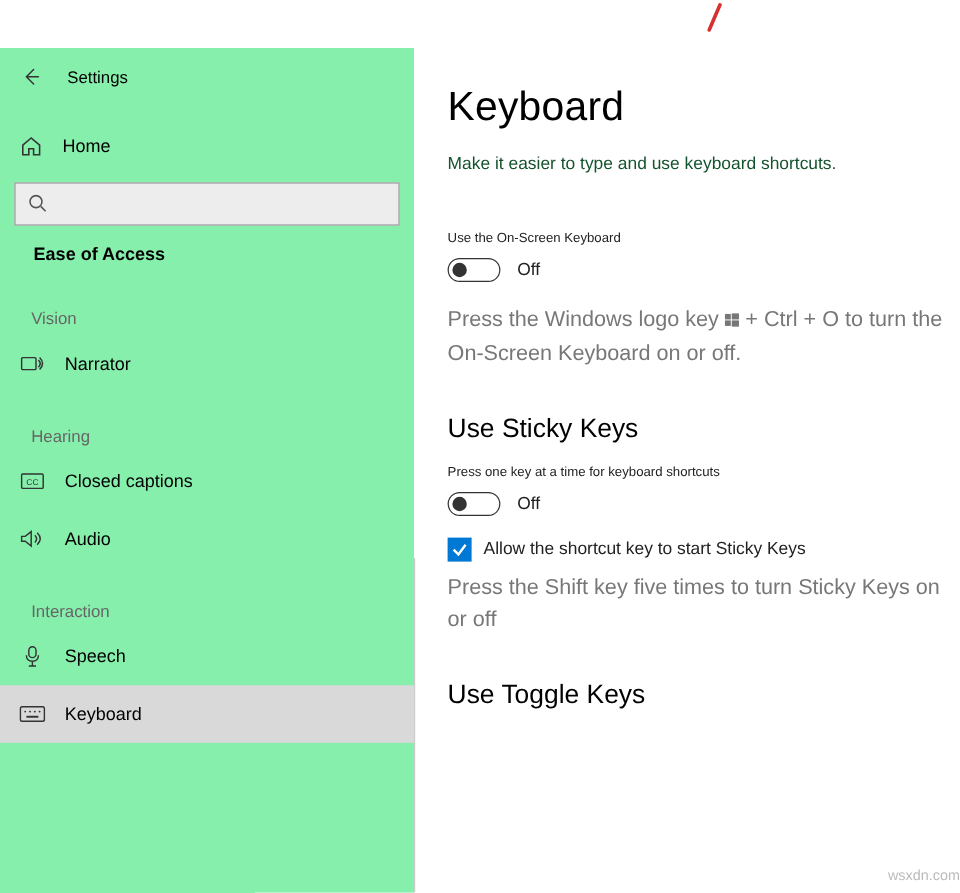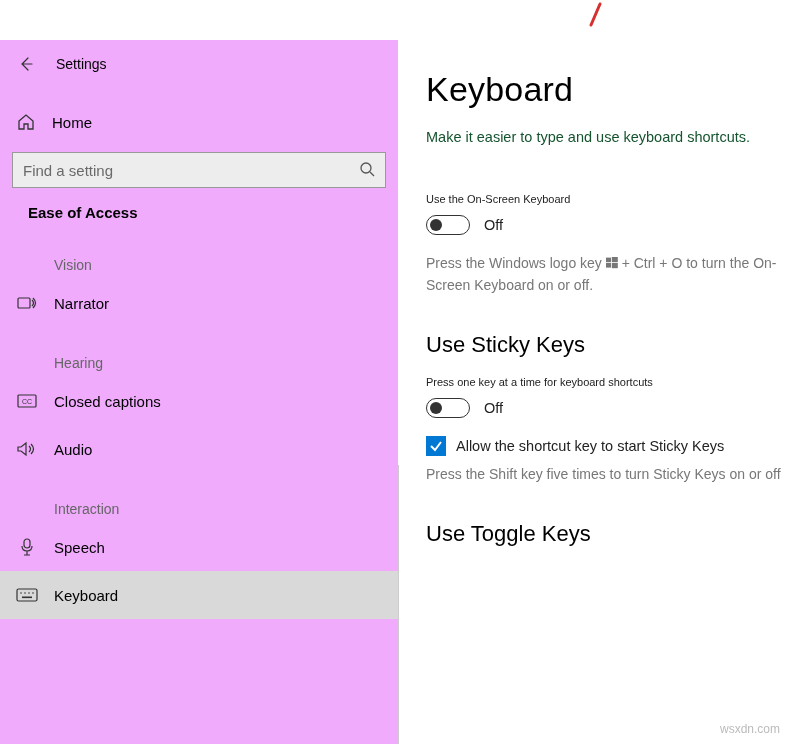--- a/index.html
+++ b/index.html
@@ -9,22 +9,22 @@
       color: #000;
       background: #fff;
       width: 800px;
       height: 744px;
       overflow: hidden;
       position: relative;
     }
     .topcap { height: 40px; background: #fff; }
     .layout { display: flex; height: calc(100% - 40px); }
     .sidebar {
-      width: 398px;
-      background: #f0abfc;
+      width: 345px;
+      background: #86efac;
       padding: 0;
       height: 100%;
       overflow: hidden;
     }
     .sb-header {
       display: flex;
       align-items: center;
       height: 48px;
       padding: 0 16px;
       gap: 20px;
@@ -48,21 +48,21 @@
     .sb-search input {
       flex: 1; border: none; background: transparent; outline: none;
       font-size: 15px; color: #555; font-family: inherit;
     }
     .sb-search input::placeholder { color: #6a6a6a; }
     .sb-search .ic { color:#555; }
     .sb-category {
       font-weight: 600; font-size: 15px; padding: 16px 28px 8px;
     }
     .sb-groupheader {
-      color: #666; font-size: 14px; padding: 28px 26px 6px; margin-left: 28px;
+      color: #666; font-size: 14px; padding: 28px 26px 6px;
     }
     .sb-item {
       display: flex; align-items: center; gap: 16px;
       height: 48px; padding: 0 16px;
       cursor: default;
     }
     .sb-item.selected { background: #d9d9d9; }
     .sb-item .ic { width: 22px; display:flex; justify-content:center; color:#333;}
     .sb-item .lbl { font-size: 15px; color:#000;}
     
@@ -87,31 +87,31 @@
     .toggle-row { display:flex; align-items:center; gap:14px; margin-bottom: 18px;}
     .toggle {
       width: 44px; height: 20px; border: 1.5px solid #333; border-radius: 10px;
       position: relative; background: #fff;
     }
     .toggle .knob {
       width: 12px; height: 12px; border-radius: 50%; background:#333;
       position:absolute; left:3px; top:2.5px;
     }
     .toggle-state { font-size: 14.5px; color:#222;}
-    .hint { color:#777; font-size: 14px; line-height: 1.5; margin-bottom: 30px;}
+    .hint { color:#777; font-size: 18px; line-height: 1.5; margin-bottom: 30px;}
     .hint .winlogo { display:inline-block; vertical-align: -1px;}
     .chk-row { display:flex; align-items:center; gap:10px; margin-bottom: 8px;}
     .chk {
       width: 20px; height: 20px; background:#0078d4; display:flex; align-items:center; justify-content:center;
     }
     .chk svg { display:block;}
     .chk-label { font-size: 14.5px; color:#222;}
     .section-block { margin-bottom: 36px; }
     .watermark {
-      position: absolute; right: 20px; bottom: 8px; color:#bbb; font-size: 12px;
+      position: absolute; right: 0; bottom: 8px; color:#bbb; font-size: 12px;
     }
     .red-stroke {
       position: absolute; top: 2px; left: 588px; width: 16px; height: 26px;
     }
   </style>
 </head>
 <body>
 
 <div class="topcap"></div>
 
@@ -135,21 +135,20 @@
       <span class="ic">
         <svg width="18" height="18" viewBox="0 0 18 18">
             <path d="M2 8 L9 2 L16 8 L16 16 L11 16 L11 11 L7 11 L7 16 L2 16 Z" fill="none" stroke="#333" stroke-width="1.3"></path>
           </svg>
       </span>
       <span class="lbl">Home</span>
     </div>
 
     <div class="sb-search-wrap">
       <div class="sb-search">
-        <input type="text" placeholder="Find a setting" style="">
         <span class="ic">
           <svg width="16" height="16" viewBox="0 0 16 16">
               <circle cx="7" cy="7" r="5" fill="none" stroke="#555" stroke-width="1.3"></circle>
               <path d="M11 11 L15 15" stroke="#555" stroke-width="1.3"></path>
             </svg>
         </span>
       </div>
     </div>
 
     <div class="sb-category">Ease of Access</div>

